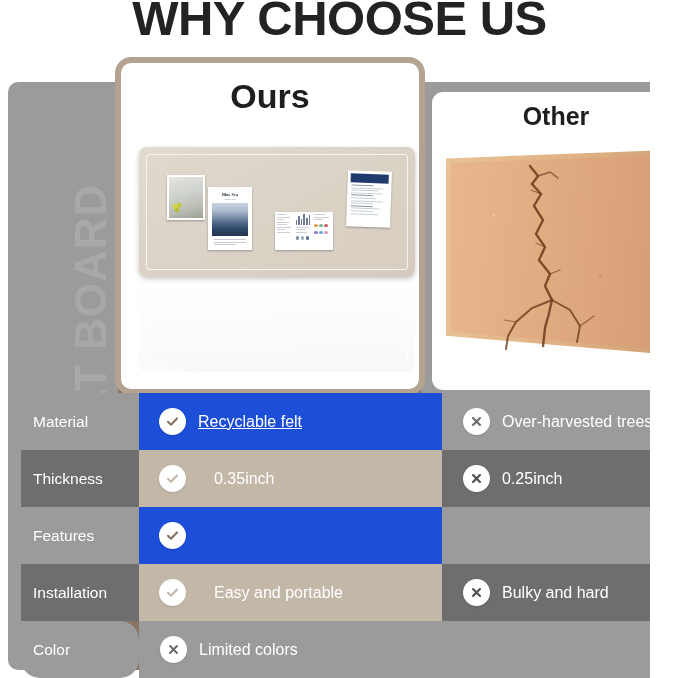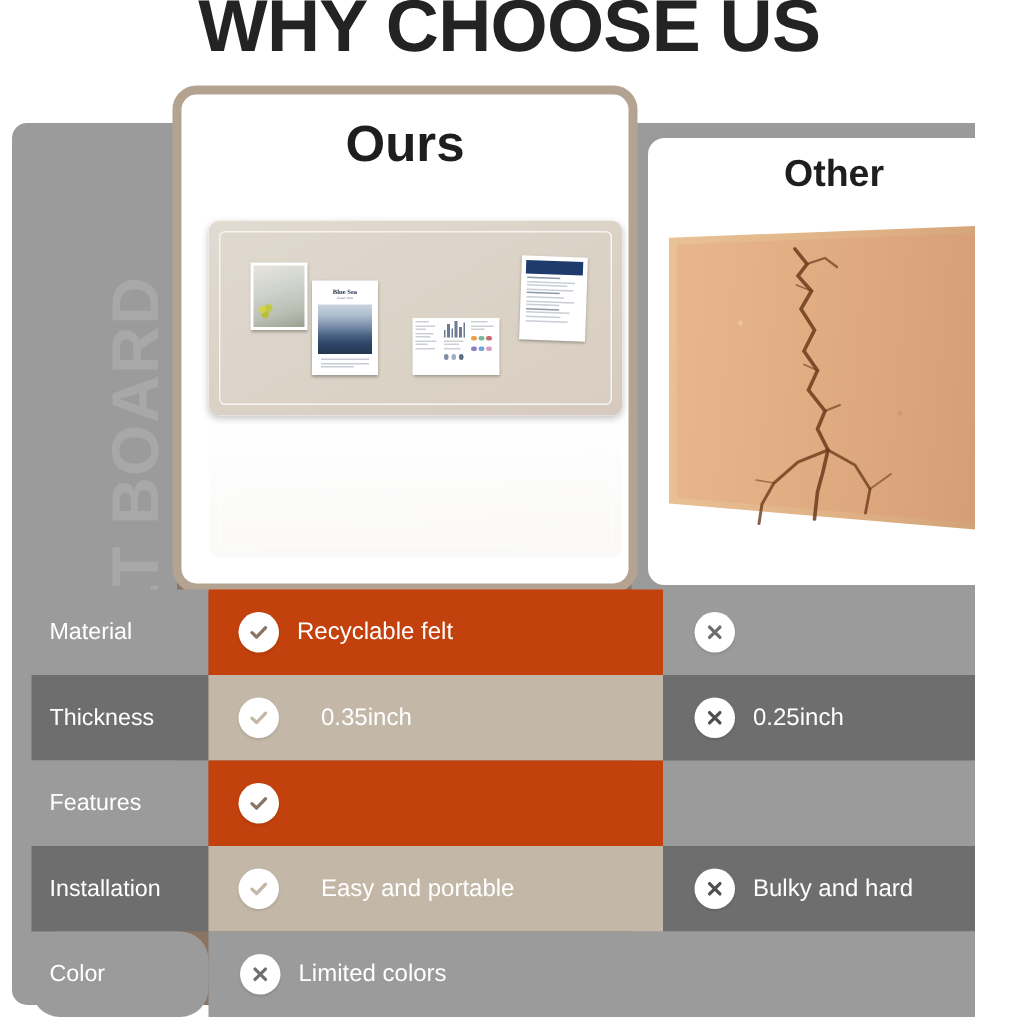--- a/index.html
+++ b/index.html
@@ -193,21 +193,21 @@
     background:#ffffff;
     display:flex;align-items:center;justify-content:center;
     margin-right:12px;flex:0 0 auto;
     box-shadow:0 1px 2px rgba(0,0,0,.12);
   }
   .mark svg{display:block;}
 
   
   .lbl-dark{background:#6e6e6e;}
   .lbl-light{background:#9b9b9b;}
-  .ours-dark{background:#c2410c;}
+  .ours-dark{background:#1d4ed8;text-decoration:underline;}
   .ours-light{background:#c3b7a8;gap:16px;}
   .other-dark{background:#6e6e6e;}
   .other-light{background:#9b9b9b;}
 
   .trow:first-child .cell-label{border-top-left-radius:0;}
   .trow:last-child .cell-label{border-bottom-left-radius:10px;border-radius:19px;}
   .trow:last-child .cell-ours{border-bottom-left-radius:10px;border-bottom-right-radius:10px;}
   .trow:last-child .cell-other{border-bottom-right-radius:10px;}
 </style>
 </head>
@@ -355,20 +355,21 @@
             </svg>
         </span>
         <span>Recyclable felt</span>
       </div>
       <div class="cell-other other-light">
         <span class="mark">
           <svg width="15" height="15" viewBox="0 0 16 16">
               <path d="M4.3 4.3 L11.7 11.7 M11.7 4.3 L4.3 11.7" fill="none" stroke="#6e6e6e" stroke-width="2.3" stroke-linecap="round"></path>
             </svg>
         </span>
+        <span>Over-harvested trees</span>
       </div>
     </div>
 
     <div class="trow">
       <div class="cell-label lbl-dark">Thickness</div>
       <div class="cell-ours ours-light">
         <span class="mark">
           <svg width="15" height="15" viewBox="0 0 16 16">
               <path d="M3.2 8.3 L6.4 11.4 L12.8 4.8" fill="none" stroke="#c3b7a8" stroke-width="2.3" stroke-linecap="round" stroke-linejoin="round"></path>
             </svg>

